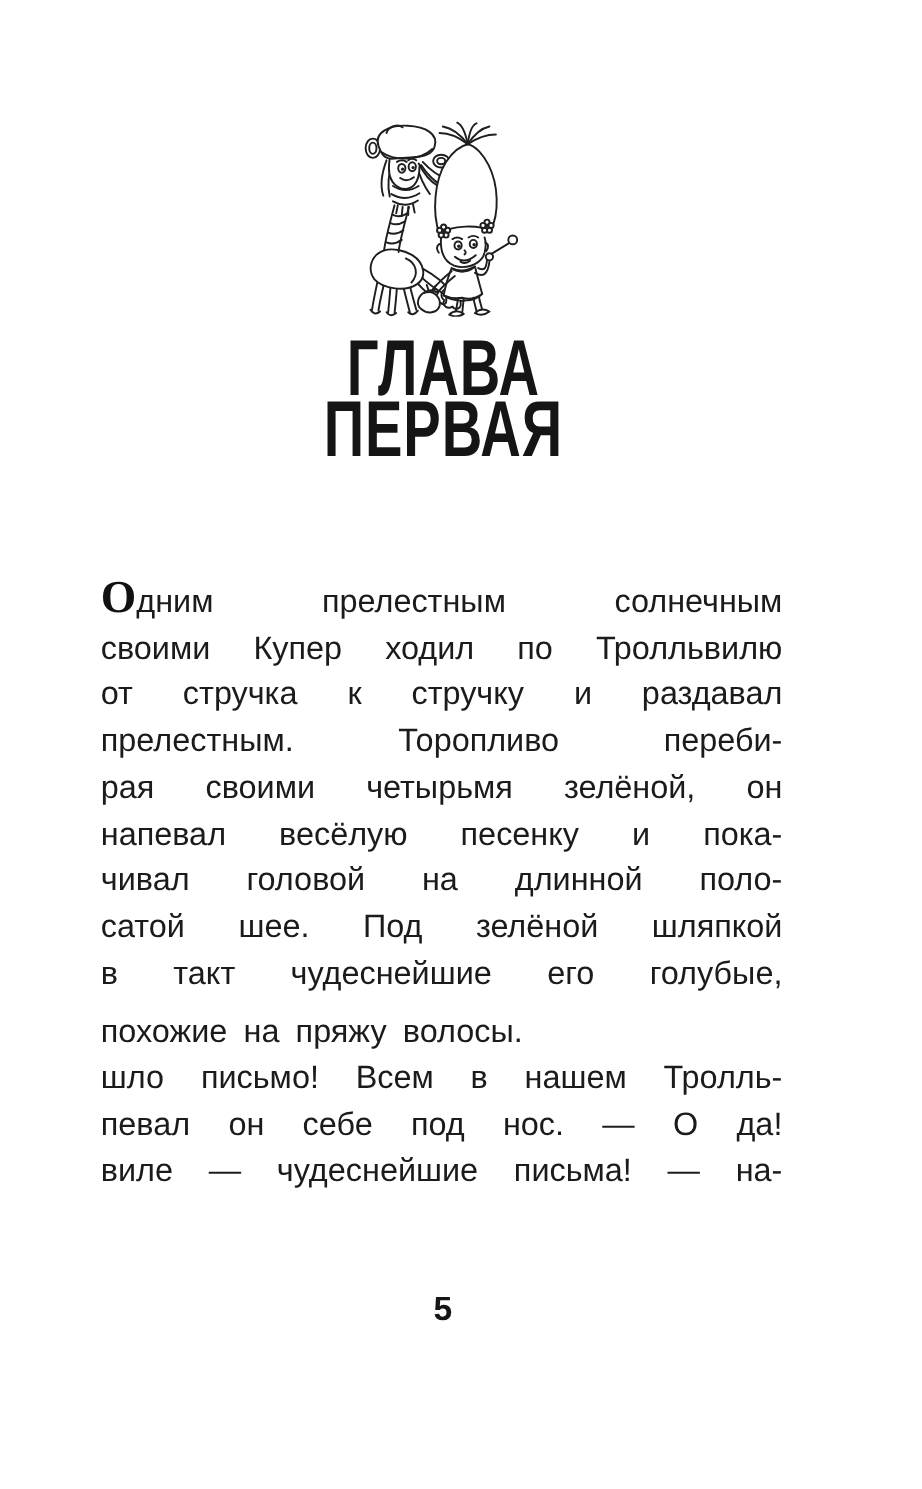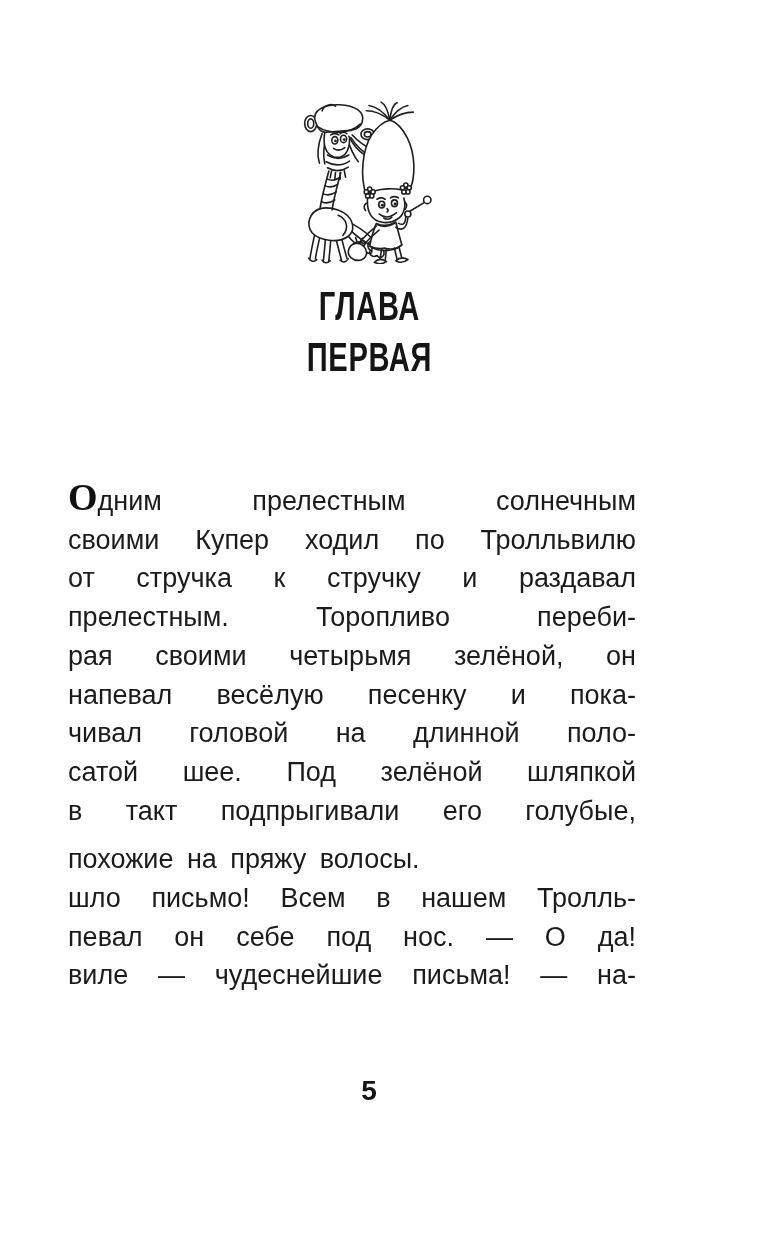--- a/index.html
+++ b/index.html
@@ -19,34 +19,34 @@
     width: 134px;
     height: 163px;
   }
   .chapter-heading {
     position: absolute;
     left: 85px;
     top: 281px;
     width: 568px;
     text-align: center;
     font-weight: bold;
-    font-size: 41px;
+    font-size: 66px;
     line-height: 51px;
     color: #151515;
     white-space: nowrap;
   }
   .chapter-heading .hline {
     display: inline-block;
     transform: scaleX(0.71);
     transform-origin: center;
     letter-spacing: 1px;
   }
   .body-text {
     position: absolute;
-    left: 68px;
+    left: 84px;
     top: 482px;
     width: 568px;
     font-size: 27px;
     line-height: 38.7px;
     word-spacing: 6px;
     color: #1b1b1b;
   }
   .line {
     text-align: justify;
     text-align-last: justify;
@@ -220,21 +220,21 @@
 
   <div class="body-text">
     <div class="line"><span class="dropcap">О</span><span>дним прелестным солнечным</span></div>
     <div class="line">своими Купер ходил по Тролльвилю</div>
     <div class="line">от стручка к стручку и раздавал</div>
     <div class="line">прелестным. Торопливо переби-</div>
     <div class="line">рая своими четырьмя зелёной, он</div>
     <div class="line">напевал весёлую песенку и пока-</div>
     <div class="line">чивал головой на длинной поло-</div>
     <div class="line">сатой шее. Под зелёной шляпкой</div>
-    <div class="line">в такт подпрыгивали его голубые,</div>
+    <div class="line">в такт чудеснейшие его голубые,</div>
     <div class="line left">похожие на пряжу волосы.</div>
     <div class="line">шло письмо! Всем в нашем Тролль-</div>
     <div class="line">певал он себе под нос. — О да!</div>
     <div class="line">виле — чудеснейшие письма! — на-</div>
   </div>
 
   <div class="page-number">5</div>
 
 </div>
 

